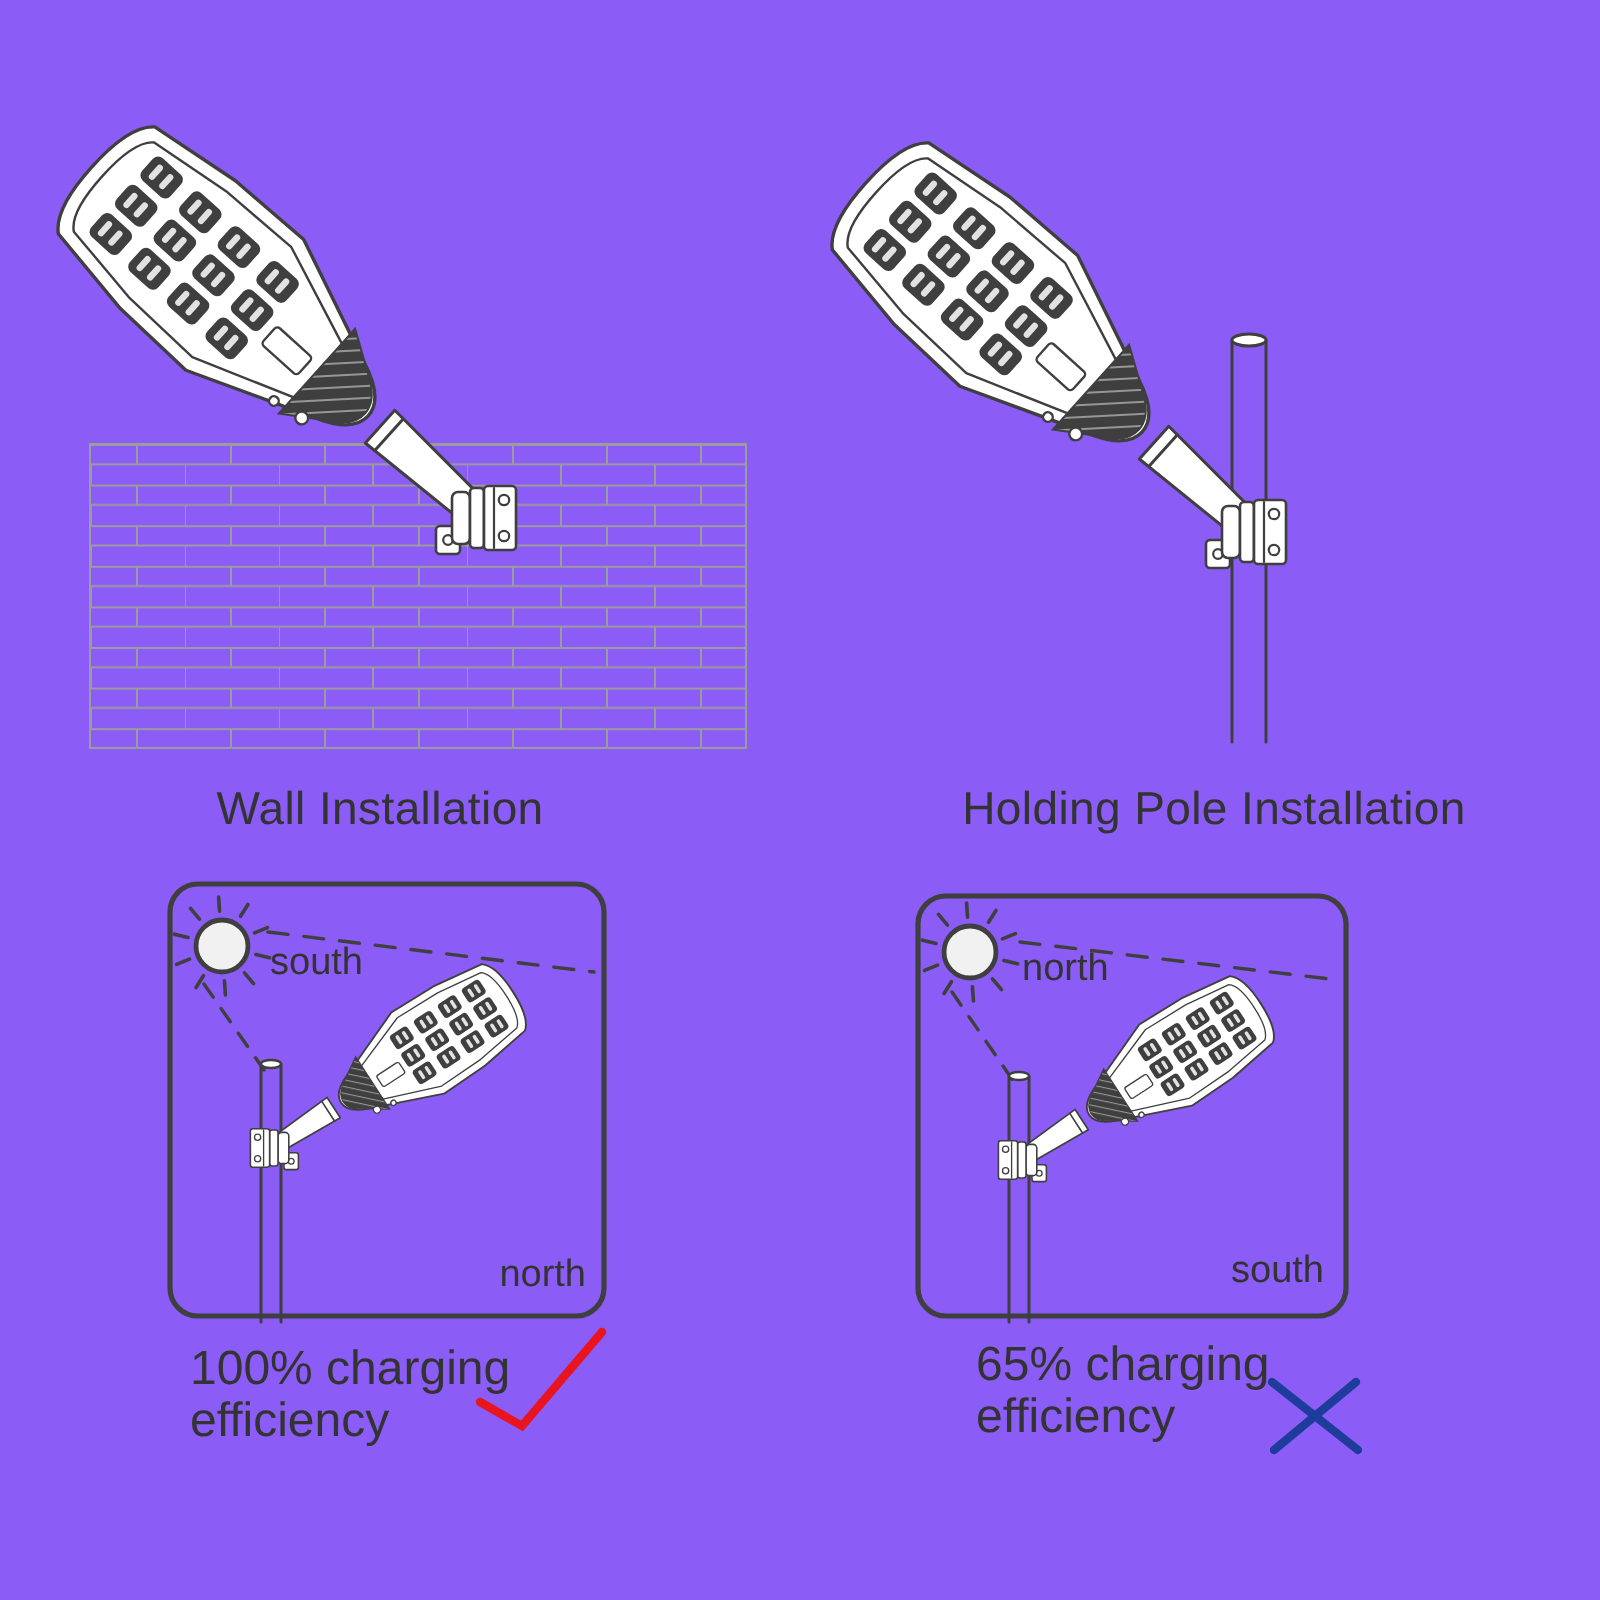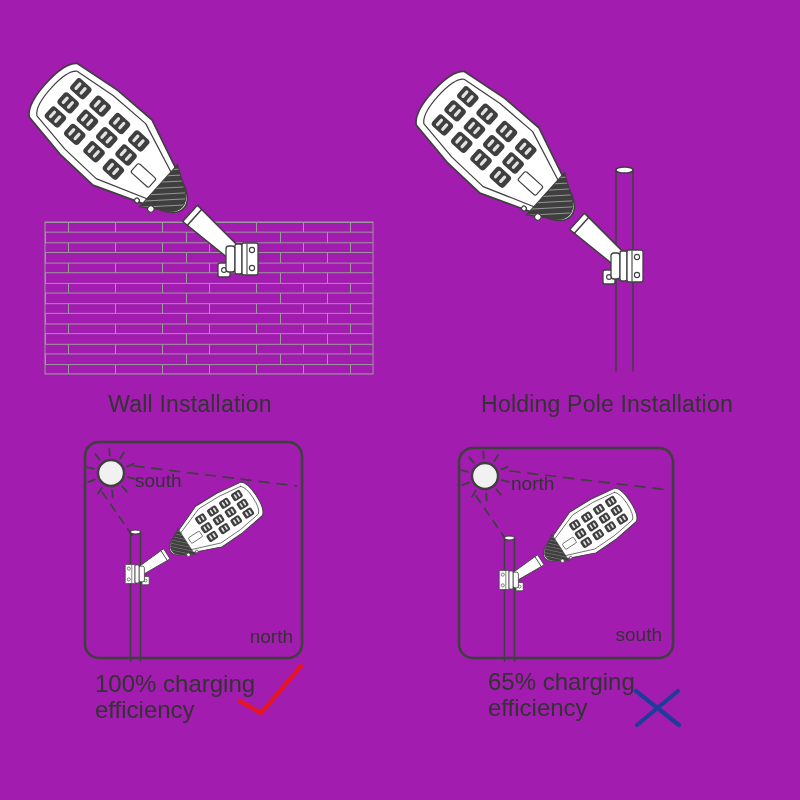--- a/index.html
+++ b/index.html
@@ -1,16 +1,16 @@
 <!DOCTYPE html>
 <html><head>
 <meta charset="utf-8">
 <style>
   html,body{margin:0;padding:0;background:#ffffff;}
-  .stage{width:800px;height:800px;position:relative;background:#a21caf;overflow:hidden;}
+  .stage{width:800px;height:800px;position:relative;background:#8b5cf6;overflow:hidden;}
   svg text{font-family:"Liberation Sans", sans-serif; fill:#333333;}
   .title{font-size:23px; letter-spacing:0.2px;}
   .caption{font-size:24px;}
   .small-label{font-size:19px;}
   .ln{stroke:#3f3f3f;fill:none;stroke-width:1.5;stroke-linejoin:round;stroke-linecap:round;}
   .wh{fill:#ffffff;stroke:#3f3f3f;stroke-width:1.5;stroke-linejoin:round;}
   .headO{fill:#ffffff;stroke:#3f3f3f;stroke-width:1.7;stroke-linejoin:round;}
   .box{fill:none;stroke:#3f3f3f;stroke-width:2.6;}
   .dash{stroke:#3f3f3f;stroke-width:1.7;fill:none;stroke-dasharray:10 8;stroke-linecap:round;}
   .dash2{stroke:#3f3f3f;stroke-width:1.7;fill:none;stroke-dasharray:8 7;stroke-linecap:round;}

